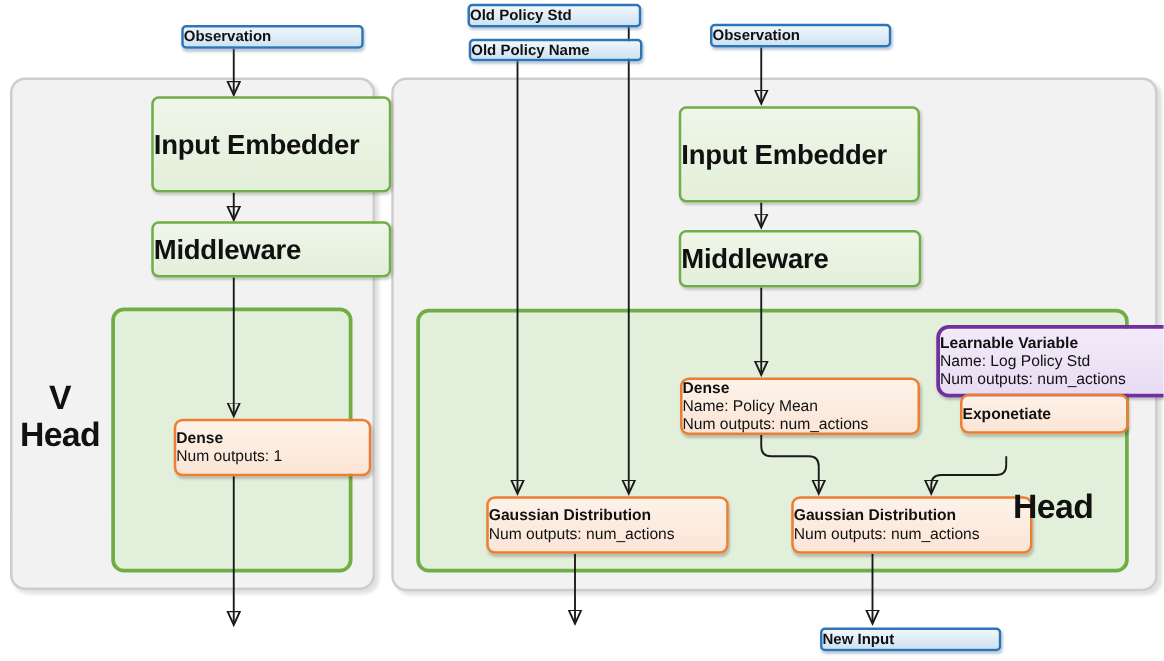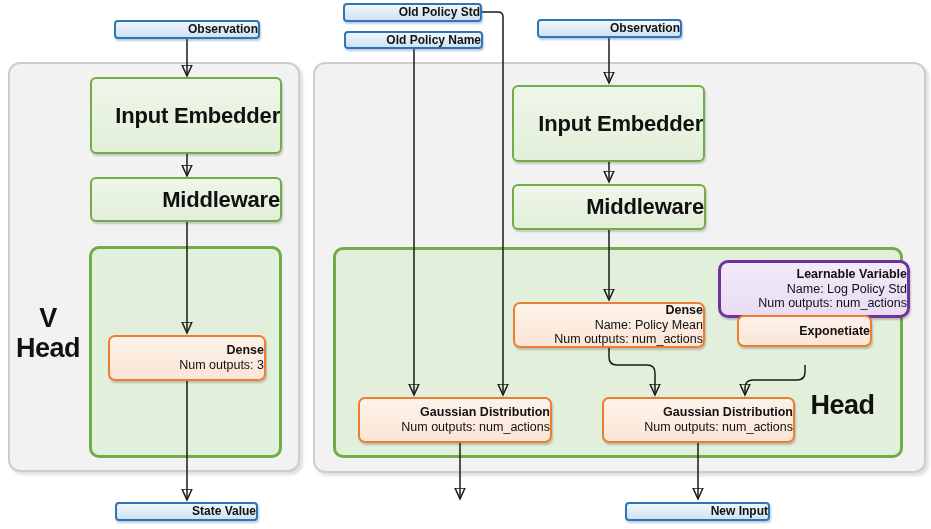--- a/index.html
+++ b/index.html
@@ -21,36 +21,36 @@
     background:var(--green-fill);
     border:3px solid var(--green-border);
     border-radius:10px;
     z-index:2;
   }
   
   #wires{position:absolute;left:0;top:0;z-index:3;pointer-events:none;}
   #wires path{fill:none;stroke:var(--arrow);stroke-width:1.5;}
   
   .node{
-    display:flex;flex-direction:column;align-items:flex-end;justify-content:center;
-    text-align:center;z-index:4;line-height:1.18;
+    display:flex;flex-direction:column;align-items:flex-start;justify-content:center;
+    text-align:center;z-index:4;line-height:1.18;margin-left:31px;
   }
   .blue{
     border:2px solid var(--blue-border);
     background:linear-gradient(180deg,#eff6fc 0%,var(--blue-fill) 55%,#cfe2f3 100%);
     border-radius:4px;
     box-shadow:1px 2px 2px rgba(70,110,150,0.35);
     font-size:12px;font-weight:bold;
   }
   .green{
     border:2px solid var(--green-border);
     background:linear-gradient(180deg,#eff6e8 0%,var(--green-fill) 100%);
     border-radius:6px;
     box-shadow:1px 2px 2px rgba(0,0,0,0.18);
-    font-size:22px;font-weight:bold;letter-spacing:-0.2px;padding-left:20px;
+    font-size:22px;font-weight:bold;letter-spacing:-0.2px;
   }
   .orange{
     border:2px solid var(--orange-border);
     background:linear-gradient(180deg,#fdf2e9 0%,var(--orange-fill) 100%);
     border-radius:7px;
     box-shadow:1px 2px 2px rgba(0,0,0,0.2);
     font-size:12.5px;
   }
   .purple{
     border:3px solid var(--purple-border);
@@ -108,31 +108,28 @@
   <div class="abs node green" style="left:90px;top:77px;width:192px;height:77px;">
     <span>Input Embedder</span>
   </div>
 
   <div class="abs node green" style="left:90px;top:177px;width:192px;height:45px;">
     <span>Middleware</span>
   </div>
 
   <div class="abs node orange" style="left:108px;top:335px;width:158px;height:46px;">
     <span class="title">Dense</span>
-    <span class="sub">Num outputs: 3</span>
+    <span class="sub">Num outputs: 1</span>
   </div>
 
   <div class="abs head-label" style="left:10px;top:303px;width:76px;">
     <div>V</div>
     <div>Head</div>
   </div>
 
-  <div class="abs node blue" style="left:115px;top:502px;width:143px;height:19px;">
-    <span>State Value</span>
-  </div>
 
   <div class="abs node blue" style="left:343px;top:3px;width:139px;height:19px;">
     <span>Old Policy Std</span>
   </div>
 
   <div class="abs node blue" style="left:344px;top:31px;width:139px;height:18px;">
     <span>Old Policy Name</span>
   </div>
 
   <div class="abs node blue" style="left:537px;top:19px;width:145px;height:19px;">

